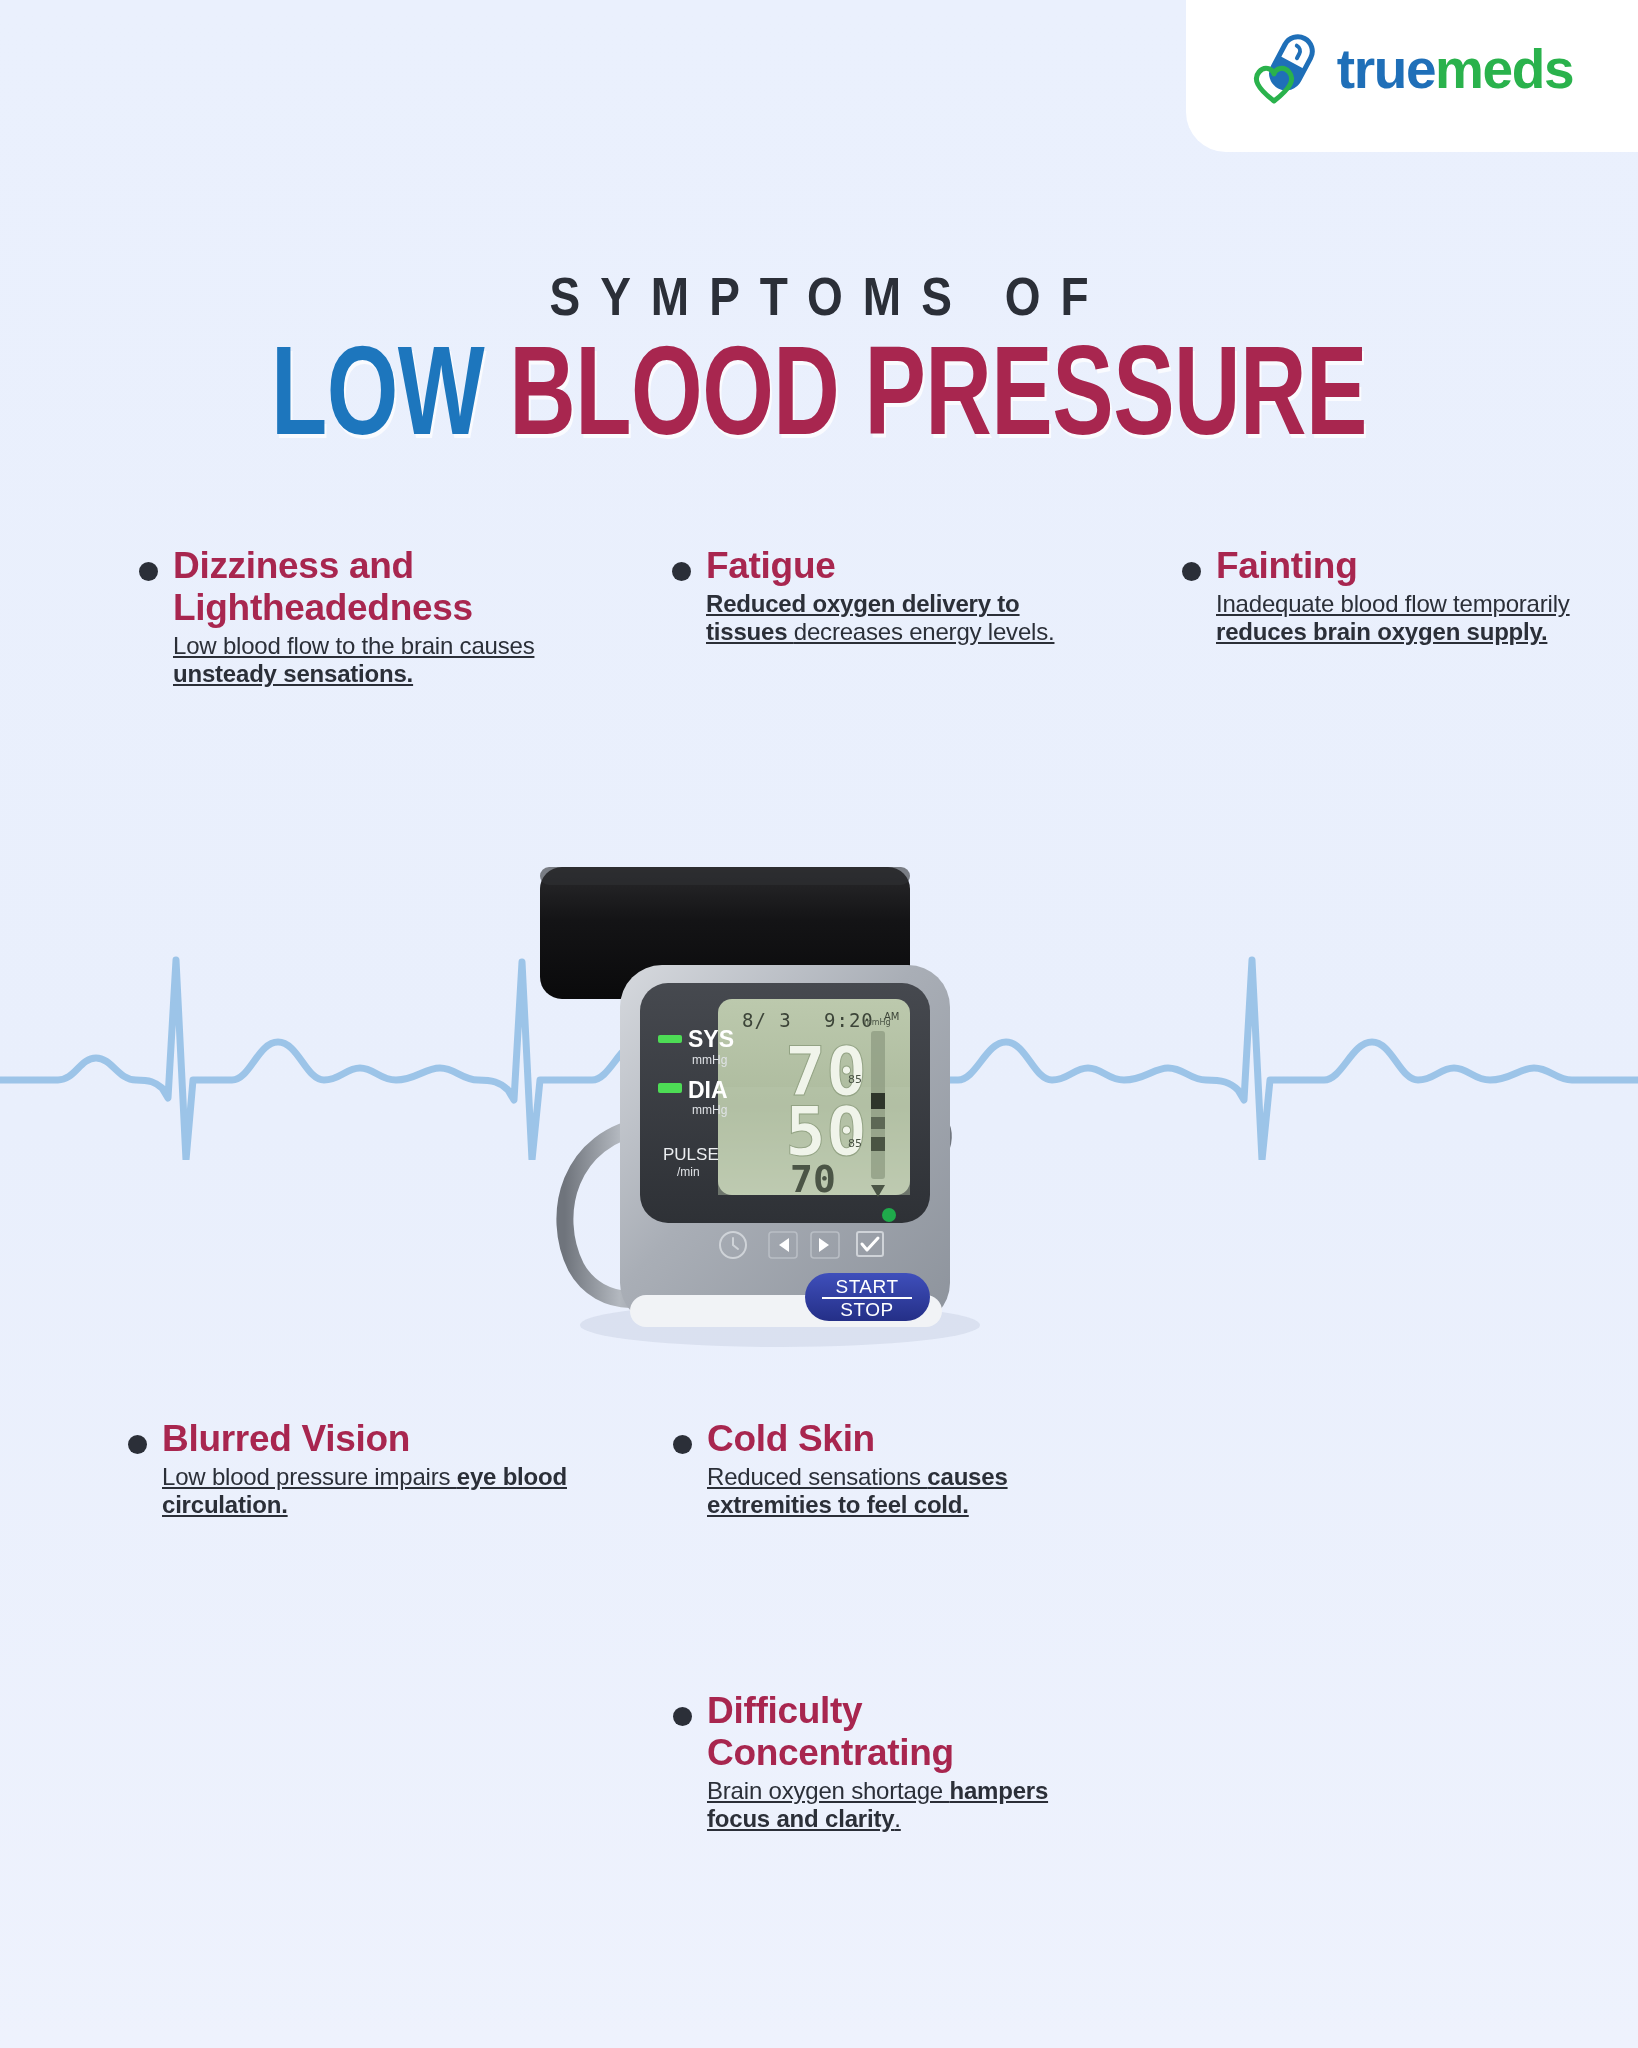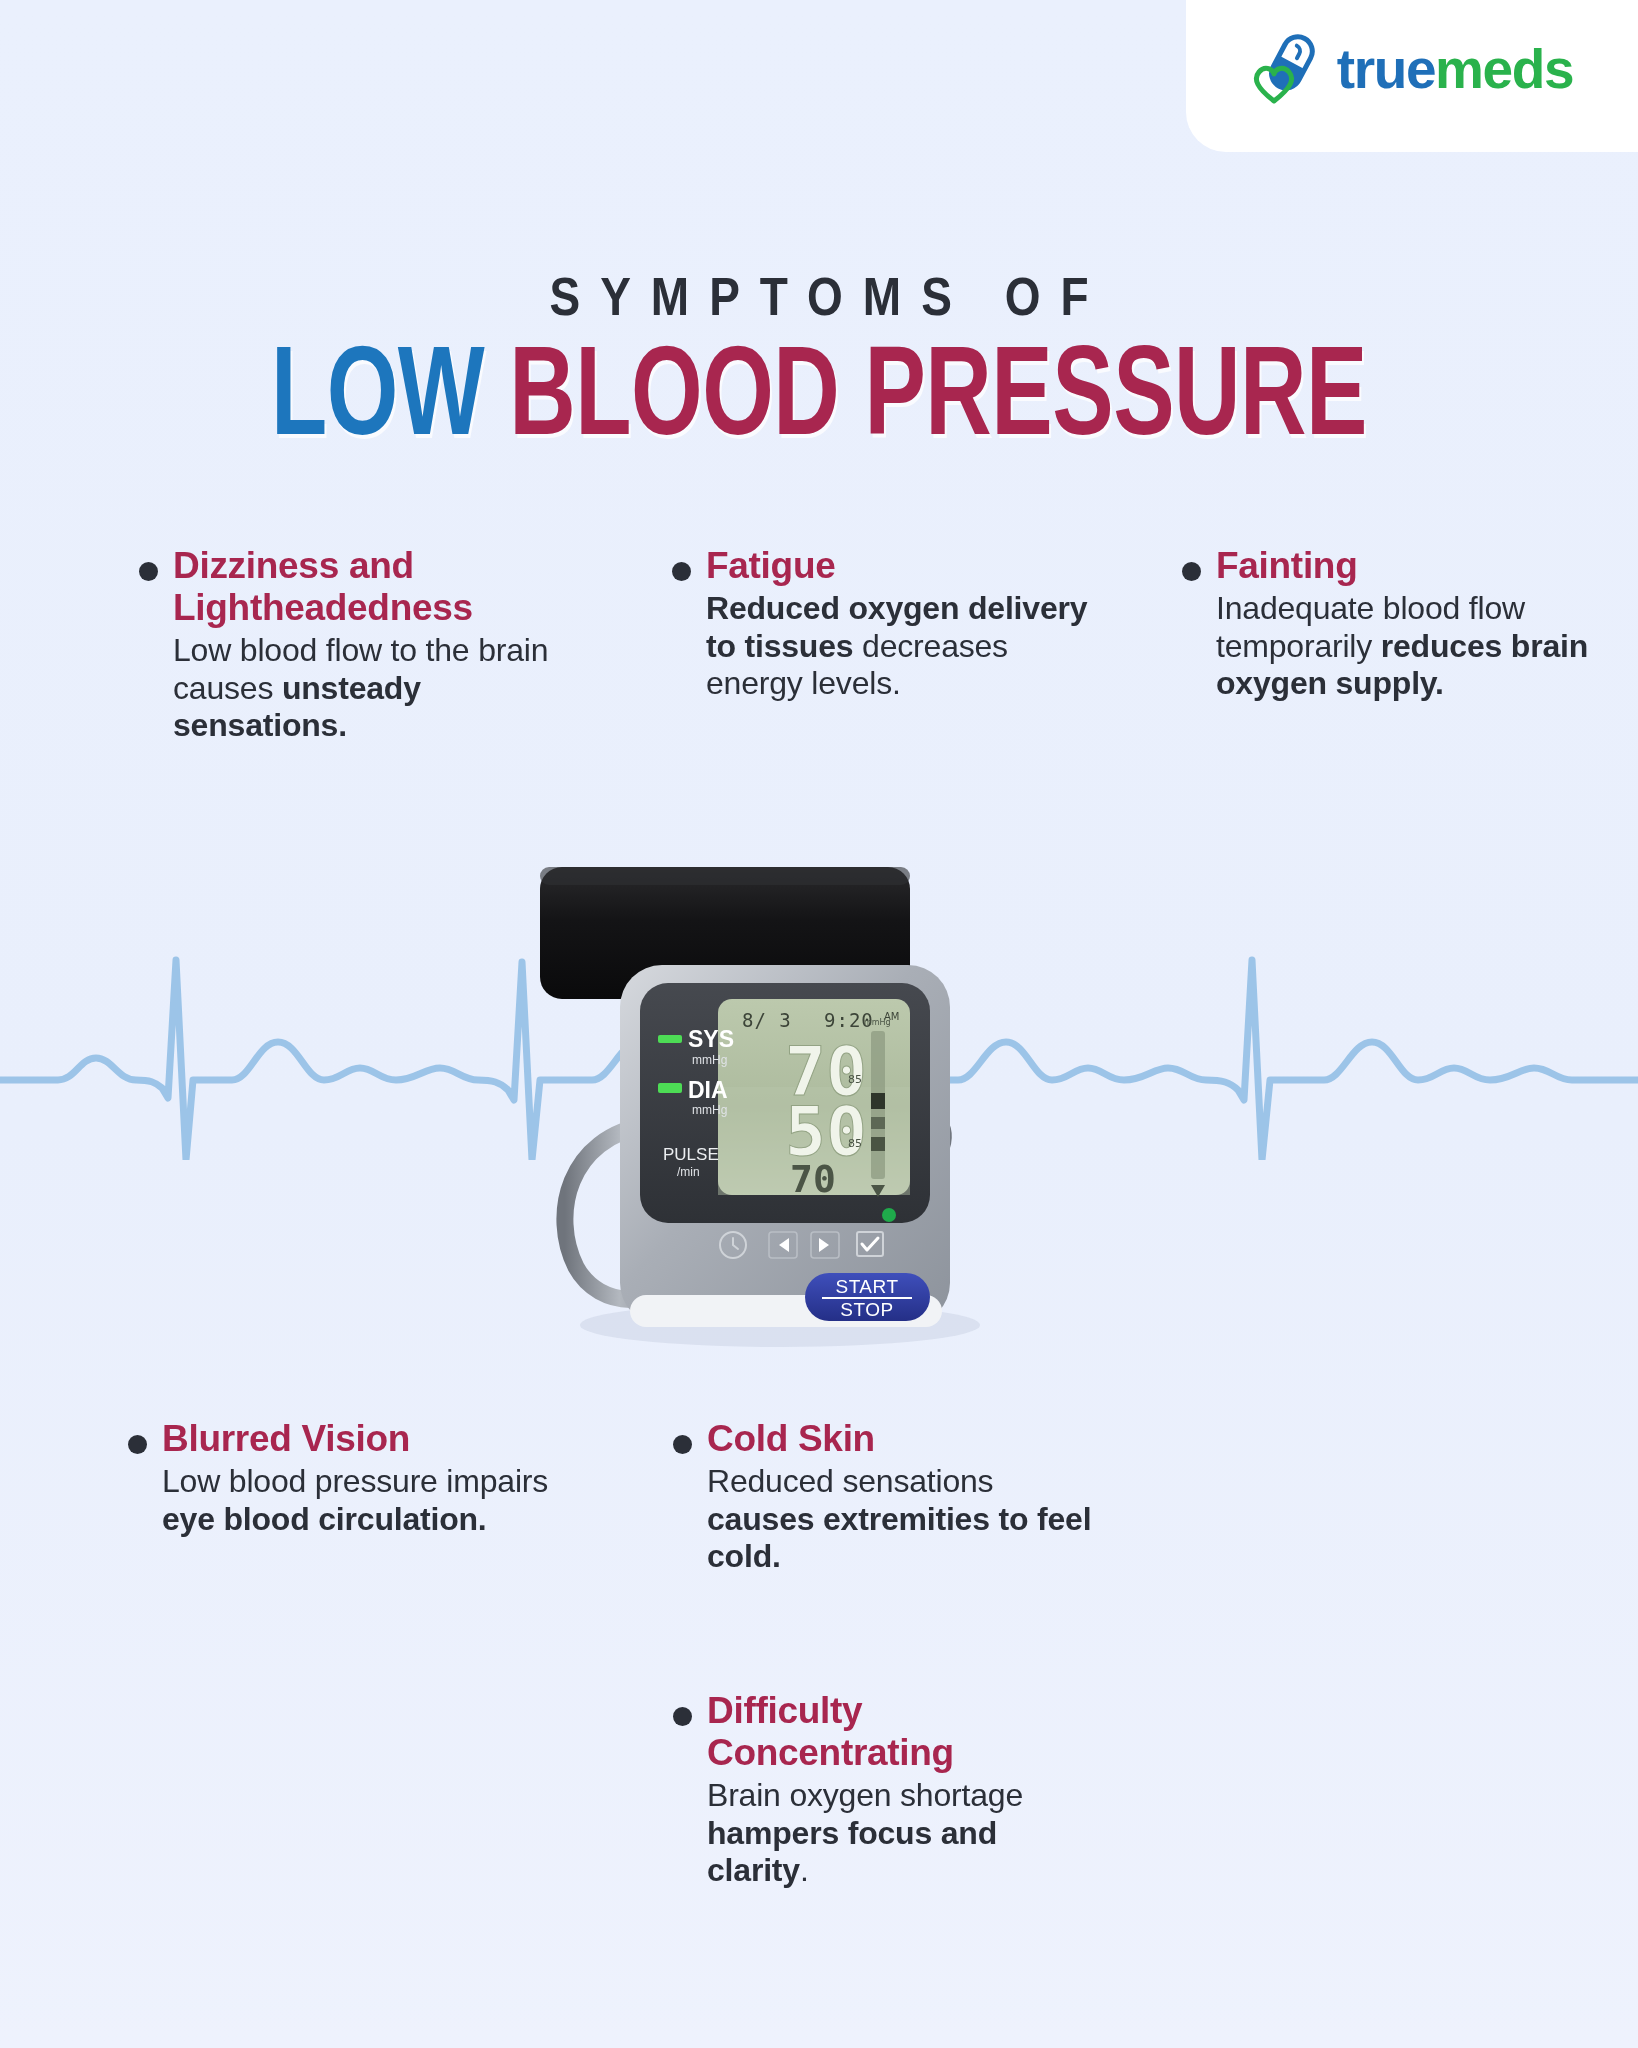--- a/index.html
+++ b/index.html
@@ -120,23 +120,24 @@
   .item-title {
     color: #a8264f;
     font-weight: bold;
     font-size: 37px;
     line-height: 1.14;
     letter-spacing: -0.3px;
     margin-bottom: 3px;
   }
   .item-text {
     color: #2b2f38;
-    font-size: 32px;
+    font-size: 24px;
     line-height: 1.17;
     letter-spacing: -0.2px;
+    text-decoration: underline;
   }
   .item-text b { font-weight: bold; }
 
   
   .row-bottom .item-title,
   .row-last   .item-title { font-size: 37px; }
 </style>
 </head>
 <body>
 

